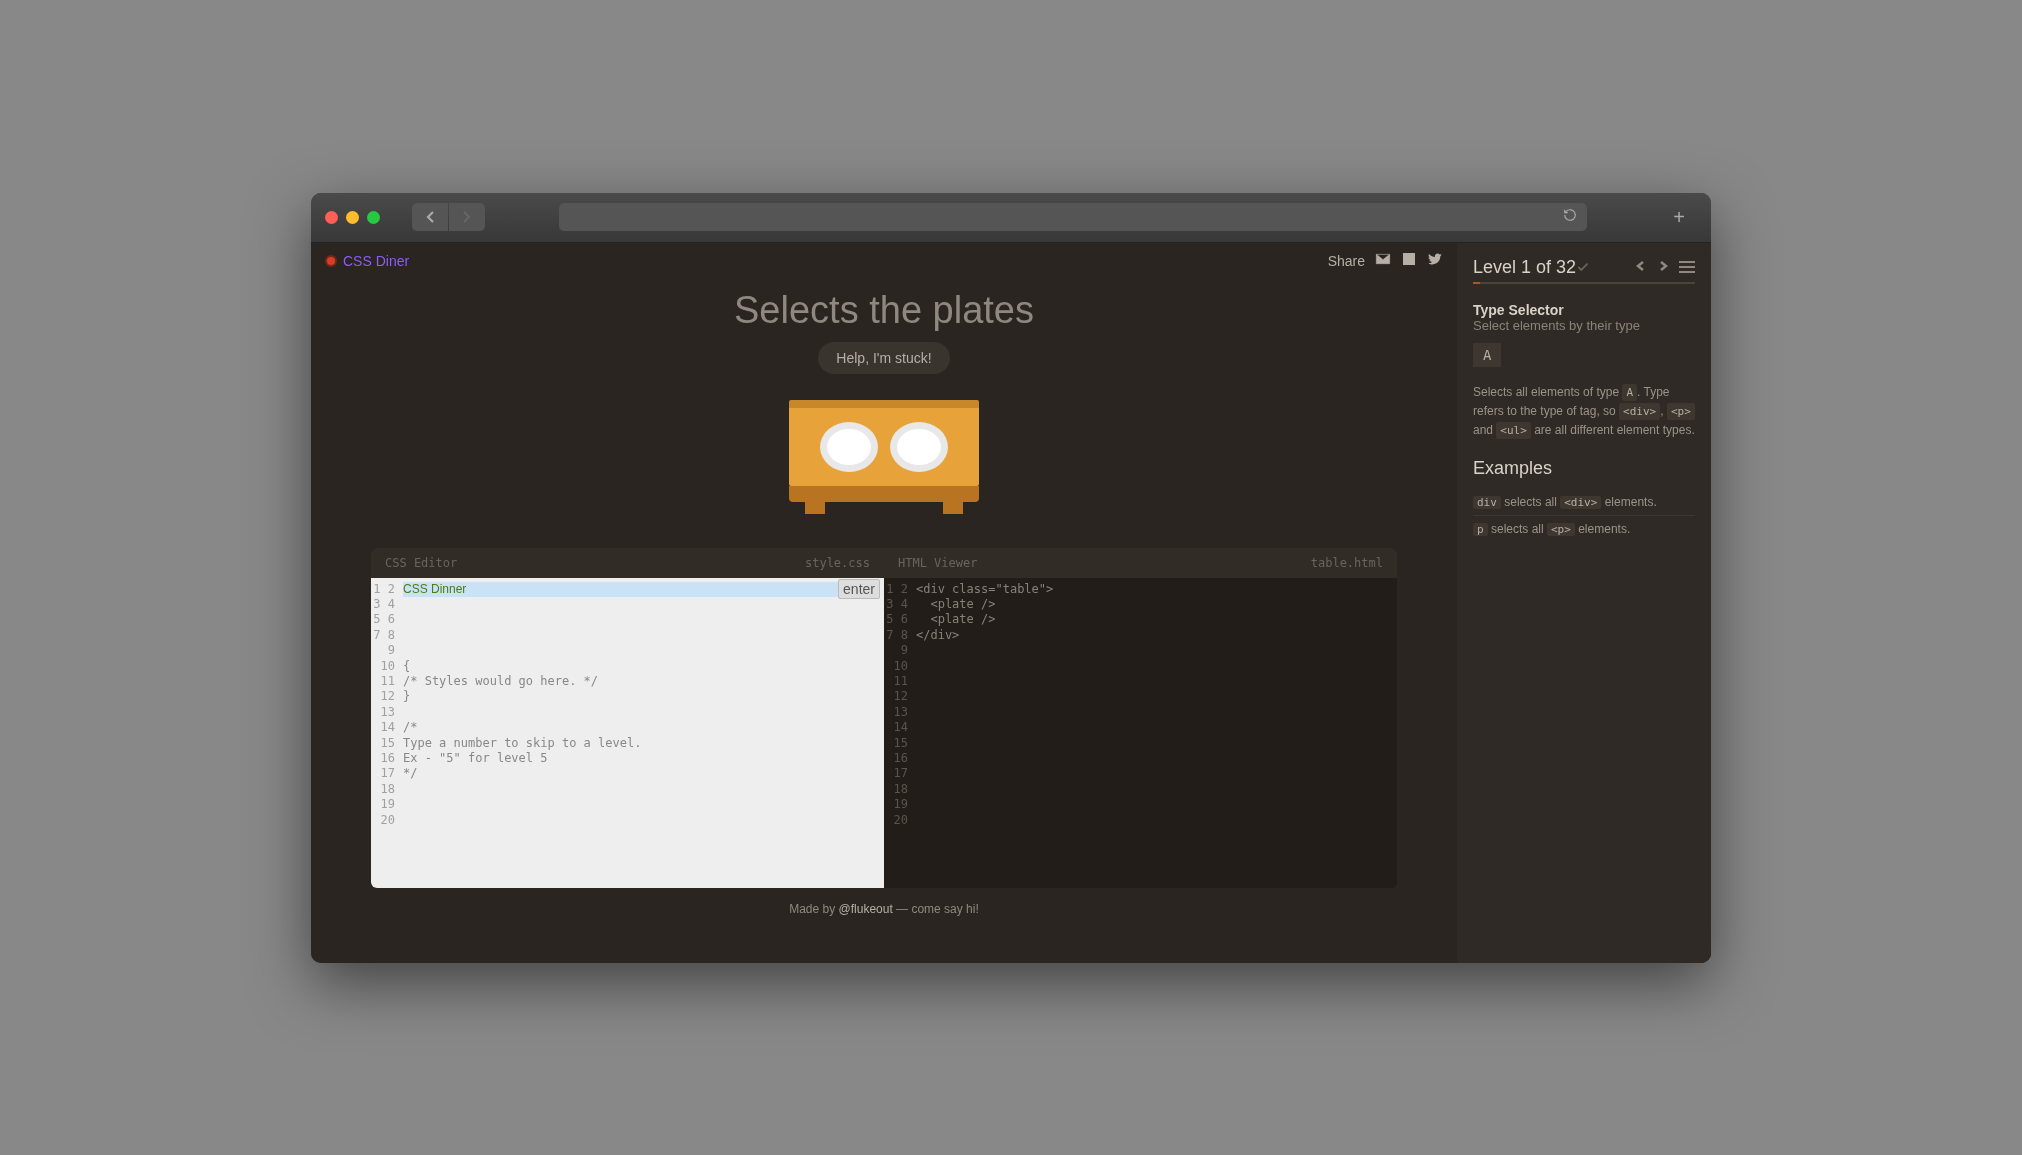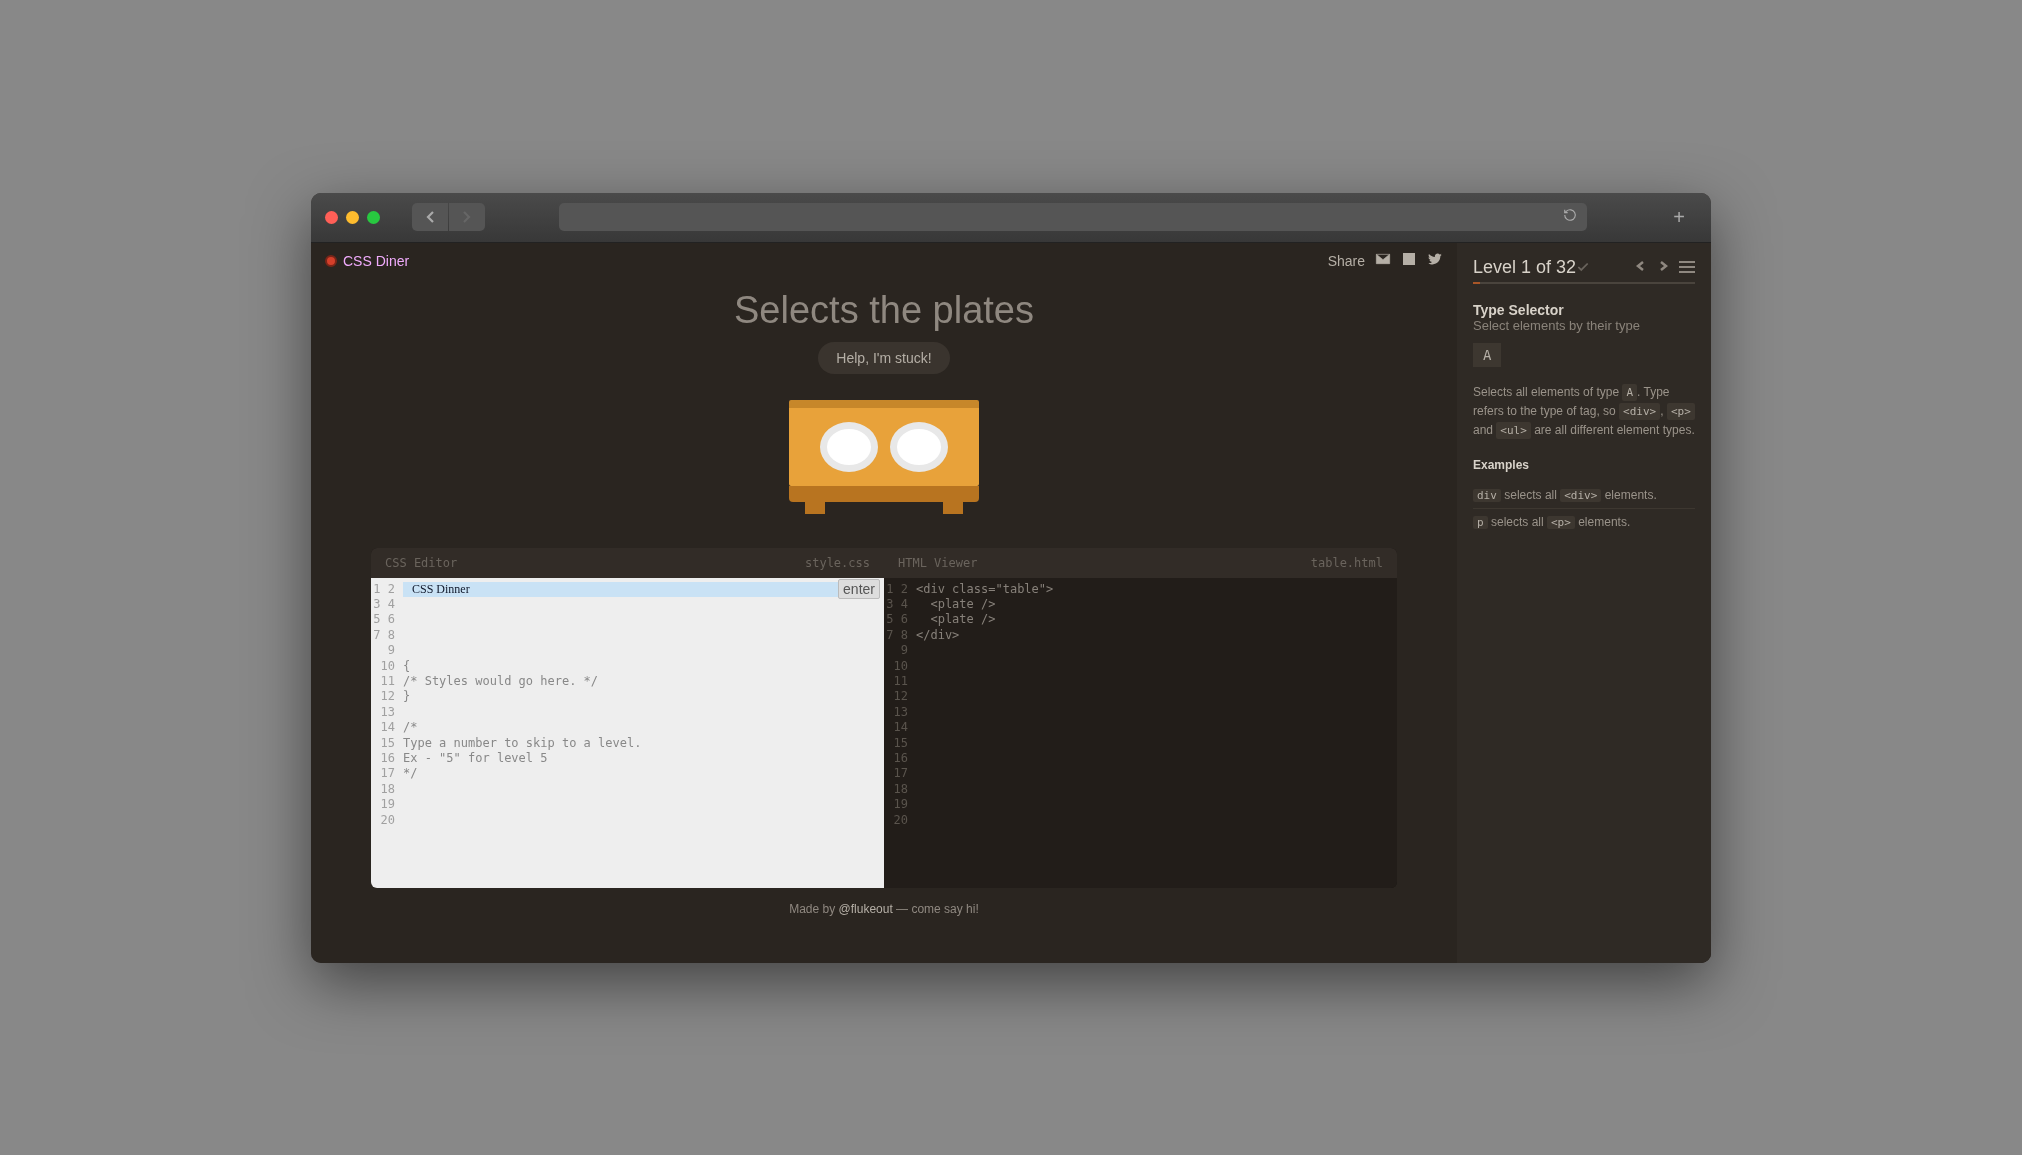--- a/index.html
+++ b/index.html
@@ -101,21 +101,21 @@
       display: flex;
       align-items: center;
       padding: 0 14px;
       justify-content: space-between;
       background: #2a2520;
     }
     .app-title {
       display: flex;
       align-items: center;
       gap: 6px;
-      color: #f0abfc;
+      color: #8b5cf6;
       font-size: 14px;
     }
     .logo-dot {
       width: 12px;
       height: 12px;
       border-radius: 50%;
       background: #d43f2a;
       border: 2px solid #7a2518;
     }
     .share {
@@ -245,24 +245,23 @@
       background: #c9e2f5;
       display: flex;
       align-items: center;
       padding-left: 0px;
     }
     .input-line input {
       flex:1;
       background: transparent;
       border: none;
       outline: none;
-      font-family: Liberation Serif, serif;
+      font-family: Liberation Sans, sans-serif;
       font-size: 12px;
-      color: #0f172a;
-      margin-left: 9px;
+      color: #4d7c0f;
     }
     .enter-btn {
       background: #ddd;
       border: 1px solid #bbb;
       font-size: 14px;
       padding: 1px 4px;
       color: #555;
       border-radius: 2px;
       font-family: sans-serif;
     }
@@ -348,23 +347,23 @@
     .tag {
       display: inline-block;
       background: #3d3730;
       padding: 0 4px;
       font-family: ui-monospace, Menlo, monospace;
       font-size: 11px;
       color: #b5afa6;
       border-radius: 2px;
     }
     .examples-title {
-      font-size: 12px;
+      font-size: 18px;
       color: #d8d2c9;
-      font-weight: 700;
+      font-weight: 400;
       margin-bottom: 10px;
     }
     .example {
       font-size: 12px;
       color: #9a938a;
       padding: 6px 0;
       border-bottom: 1px solid #3d3730;
     }
     .example:last-child { border-bottom: none; }
   </style>

